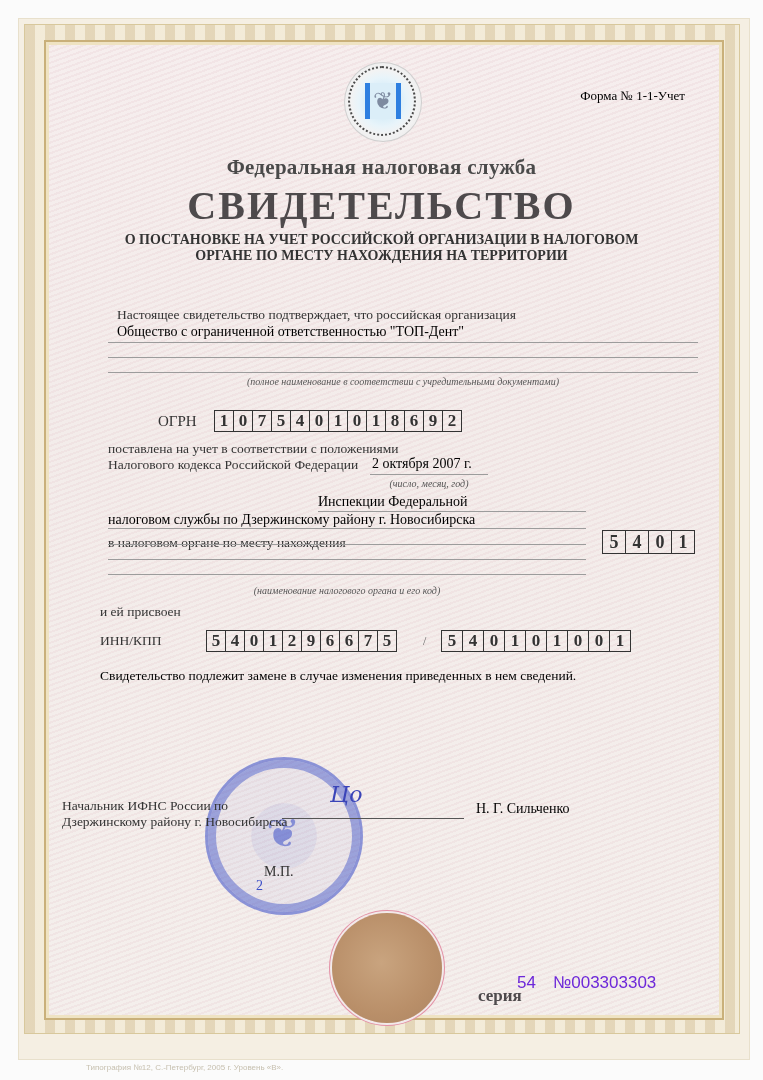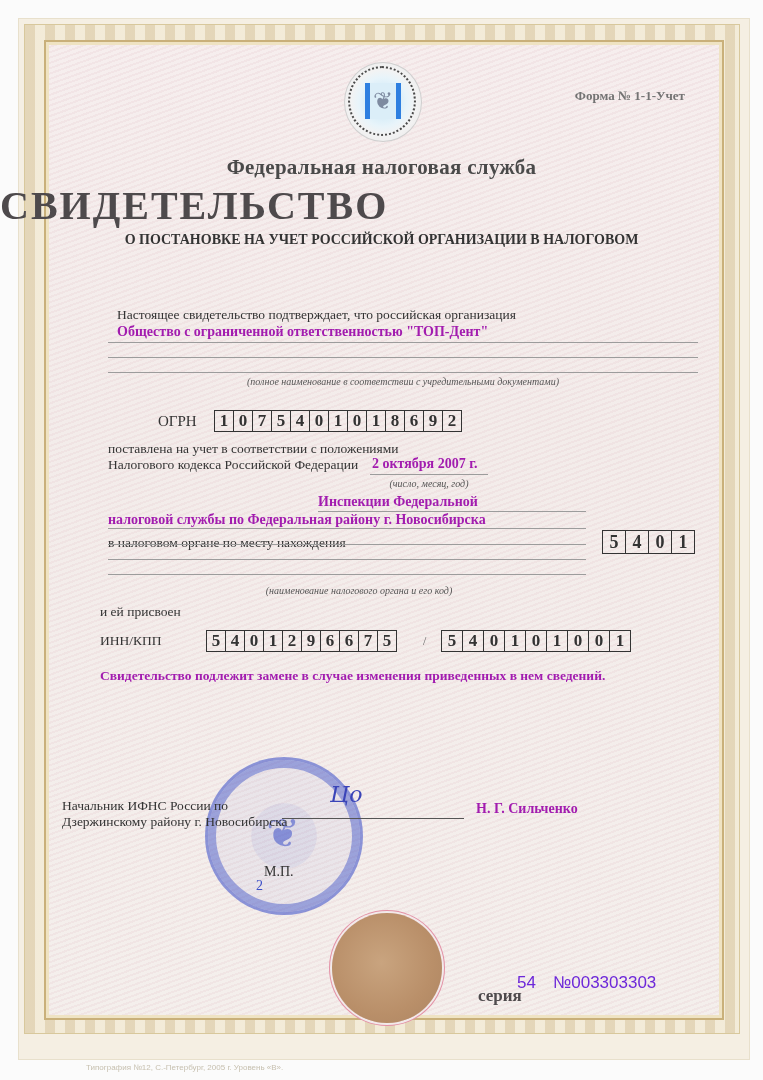--- a/index.html
+++ b/index.html
@@ -39,26 +39,26 @@
     background:linear-gradient(90deg,#2e7fe0 0 15%, #dbeef8 15% 85%, #2e7fe0 85%);
   }
   .emblem .eagle {
     position:absolute; left:25px; top:20px; width:26px; height:36px;
     color:#7d8aa0; font-size:24px; text-align:center; line-height:36px;
   }
   .emblem .ring {
     position:absolute; left:3px; top:3px; width:68px; height:70px; border-radius:50%;
     border:2px dotted #4a4a4a; box-sizing:border-box;
   }
-  .form-no { right:78px; top:88px; font-size:13px; font-weight:bold; color:#737373; }
+  .form-no { right:78px; top:88px; font-size:13px; font-weight:normal; color:#000000; }
   .fns { left:0; width:763px; top:155px; text-align:center; font-size:21px; font-weight:bold; color:#4a4a4a; letter-spacing:0.3px; }
-  .title { left:0; width:763px; top:182px; font-size:40px; font-weight:bold; color:#4e4a4c; letter-spacing:2px; }
+  .title { left:0; width:763px; top:182px; text-align:center; font-size:40px; font-weight:bold; color:#4e4a4c; letter-spacing:2px; }
   .subtitle { left:0; width:763px; top:232px; text-align:center; font-size:14px; font-weight:bold; color:#333; line-height:16px; }
   .txt { font-size:13.5px; color:#333; }
-  .bold { font-weight:bold; color:#a21caf; }
+  .bold { font-weight:normal; color:#000000; }
   .italic-note { font-size:10px; font-style:italic; color:#555; text-align:center; }
   .line { position:absolute; height:0; border-top:1px solid #9c9c9c; }
   .digits { display:flex; border:1px solid #333; height:20px; }
   .digits span { width:18px; border-right:1px solid #333; text-align:center; font-size:17px; font-weight:bold; line-height:20px; color:#333; }
   .digits span:last-child { border-right:none; }
   .stamp {
     left:205px; top:757px; width:152px; height:152px; border-radius:50%;
     border:3px solid rgba(60,80,200,0.55);
     box-shadow: inset 0 0 0 6px rgba(255,255,255,0), inset 0 0 0 8px rgba(60,80,200,0.45);
     background:radial-gradient(circle, rgba(60,80,200,0.12) 0 30%, rgba(60,80,200,0.05) 31% 100%);
@@ -88,20 +88,21 @@
 <div class="abs emblem">
   <div class="ring"></div>
   <div class="shield"></div>
   <div class="eagle">❦</div>
 </div>
 <div class="abs form-no">Форма № 1-1-Учет</div>
 <div class="abs fns">Федеральная налоговая служба</div>
 <div class="abs title">СВИДЕТЕЛЬСТВО</div>
 <div class="abs subtitle">
   <div>О ПОСТАНОВКЕ НА УЧЕТ РОССИЙСКОЙ ОРГАНИЗАЦИИ В НАЛОГОВОМ</div>
+  <div>ОРГАНЕ  ПО МЕСТУ НАХОЖДЕНИЯ НА ТЕРРИТОРИИ</div>
 </div>
 
 <div class="abs txt" style="left:117px; top:307px;">Настоящее свидетельство подтверждает, что российская организация</div>
 <div class="abs txt bold" style="left:117px; top:324px; font-size:14px;">Общество с ограниченной ответственностью "ТОП-Дент"</div>
 <div class="line" style="left:108px; top:342px; width:590px;"></div>
 <div class="line" style="left:108px; top:357px; width:590px;"></div>
 <div class="line" style="left:108px; top:372px; width:590px;"></div>
 <div class="abs italic-note" style="left:108px; top:376px; width:590px;">(полное наименование в соответствии с учредительными документами)</div>
 
 <div class="abs txt" style="left:158px; top:413px; font-size:15px;">ОГРН</div>
@@ -123,32 +124,32 @@
 
 <div class="abs txt" style="left:108px; top:441px;">поставлена на учет в соответствии с положениями</div>
 <div class="abs txt" style="left:108px; top:457px;">Налогового кодекса Российской Федерации</div>
 <div class="abs txt bold" style="left:372px; top:456px; font-size:14px;">2 октября 2007 г.</div>
 <div class="line" style="left:370px; top:474px; width:118px;"></div>
 <div class="abs italic-note" style="left:370px; top:478px; width:118px;">(число, месяц, год)</div>
 
 <div class="abs txt" style="left:108px; top:495px;margin-top:40px;">в налоговом органе по месту нахождения</div>
 <div class="abs txt bold" style="left:318px; top:494px; font-size:14px;">Инспекции Федеральной</div>
 <div class="line" style="left:318px; top:511px; width:268px;"></div>
-<div class="abs txt bold" style="left:108px; top:512px; font-size:14px;">налоговой службы по Федеральная району г. Новосибирска</div>
+<div class="abs txt bold" style="left:108px; top:512px; font-size:14px;">налоговом службы по Дзержинскому району г. Новосибирска</div>
 <div class="line" style="left:108px; top:528px; width:478px;"></div>
 <div class="line" style="left:108px; top:544px; width:478px;"></div>
 <div class="line" style="left:108px; top:559px; width:478px;"></div>
 <div class="line" style="left:108px; top:574px; width:478px;"></div>
 <div class="abs digits" style="left:602px; top:530px; height:22px;">
   <span style="width:22px; line-height:22px; font-size:18px;">5</span>
   <span style="width:22px; line-height:22px; font-size:18px;">4</span>
   <span style="width:22px; line-height:22px; font-size:18px;">0</span>
   <span style="width:22px; line-height:22px; font-size:18px;">1</span>
 </div>
-<div class="abs italic-note" style="left:120px; top:585px; width:478px;text-align:center;">(наименование налогового органа и его код)</div>
+<div class="abs italic-note" style="left:108px; top:585px; width:478px;text-align:center;">(наименование налогового органа и его код)</div>
 
 <div class="abs txt" style="left:100px; top:604px;">и ей присвоен</div>
 <div class="abs txt" style="left:100px; top:633px;">ИНН/КПП</div>
 <div class="abs digits" style="left:206px; top:630px;">
   <span>5</span>
   <span>4</span>
   <span>0</span>
   <span>1</span>
   <span>2</span>
   <span>9</span>

